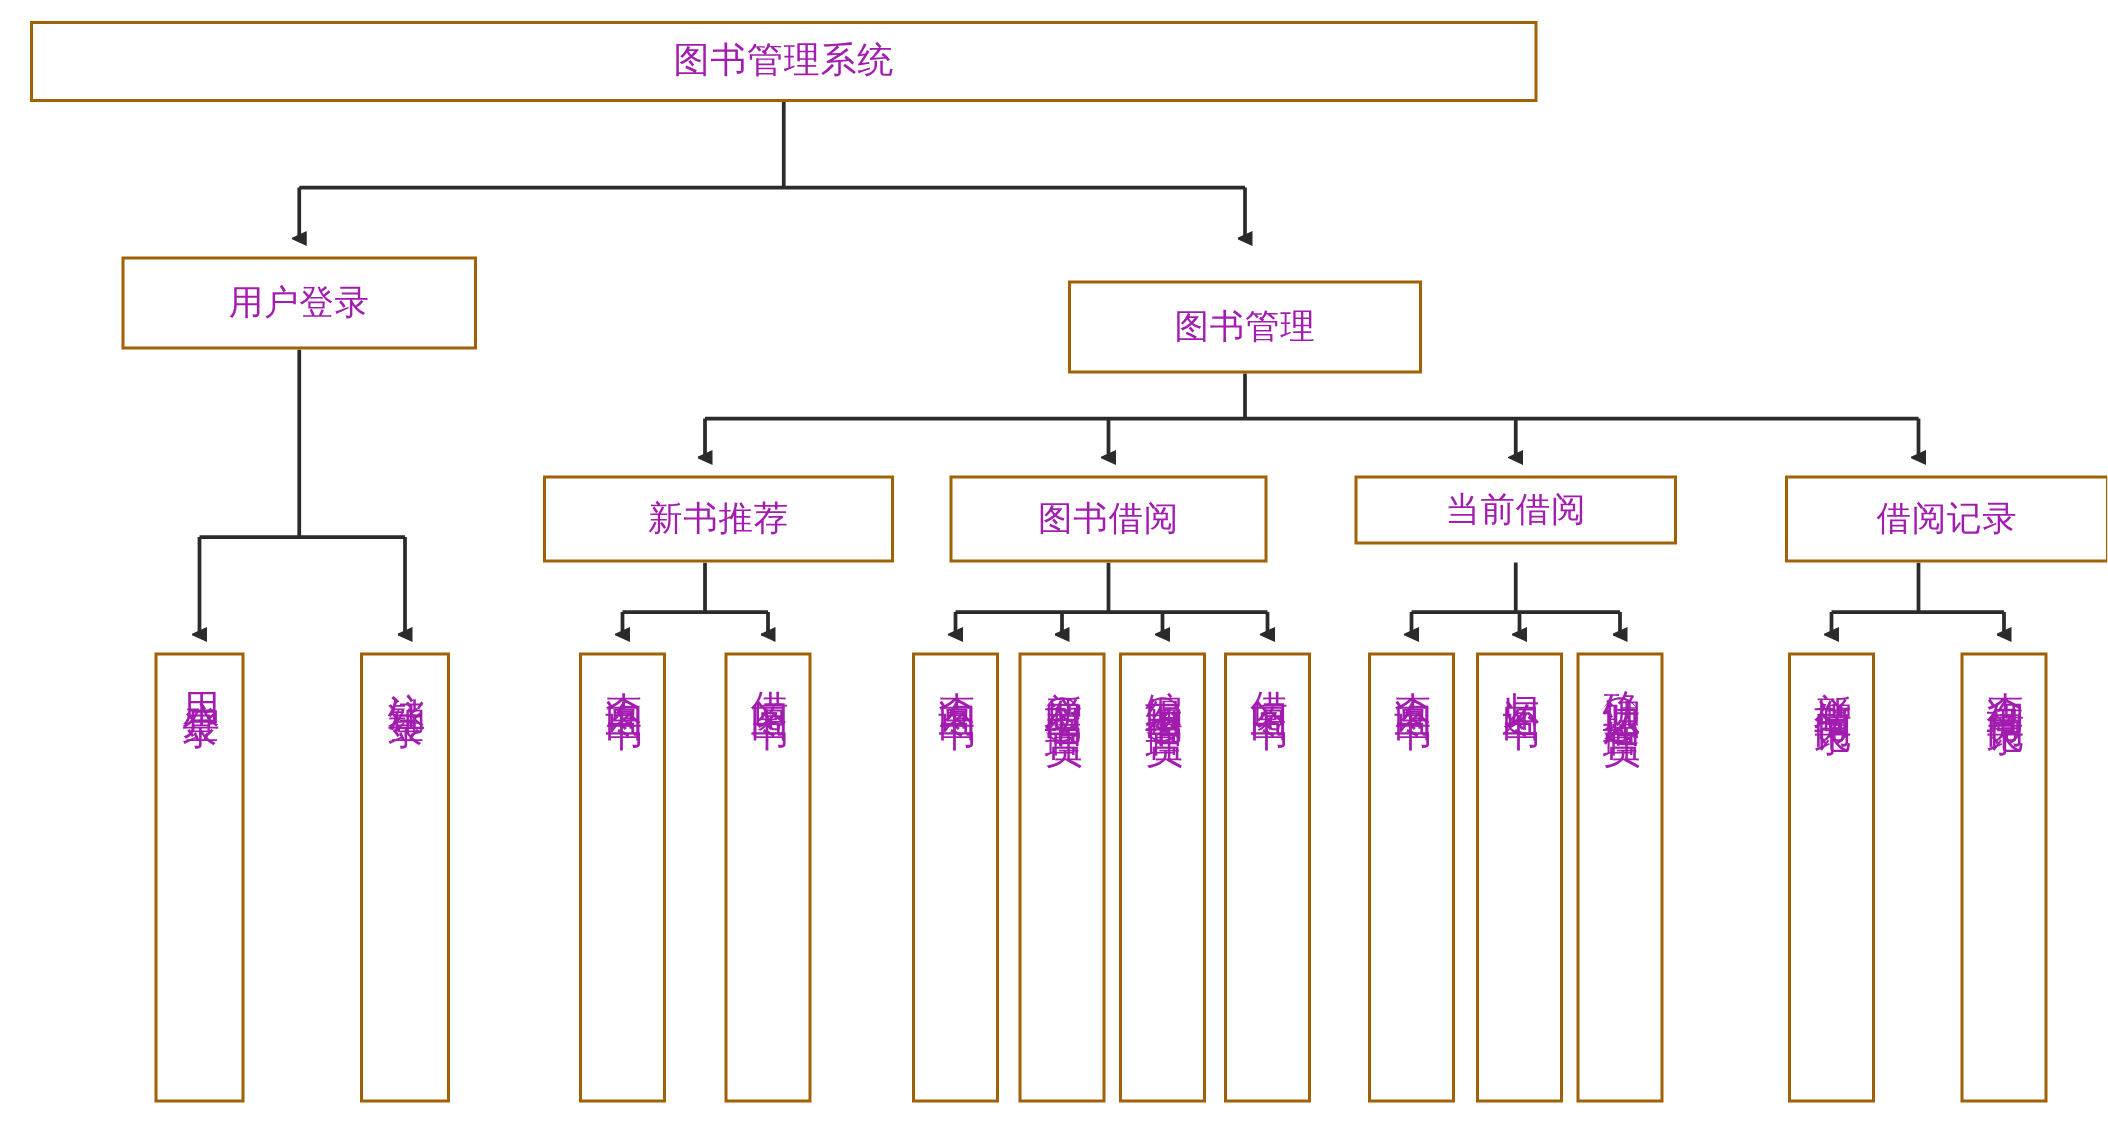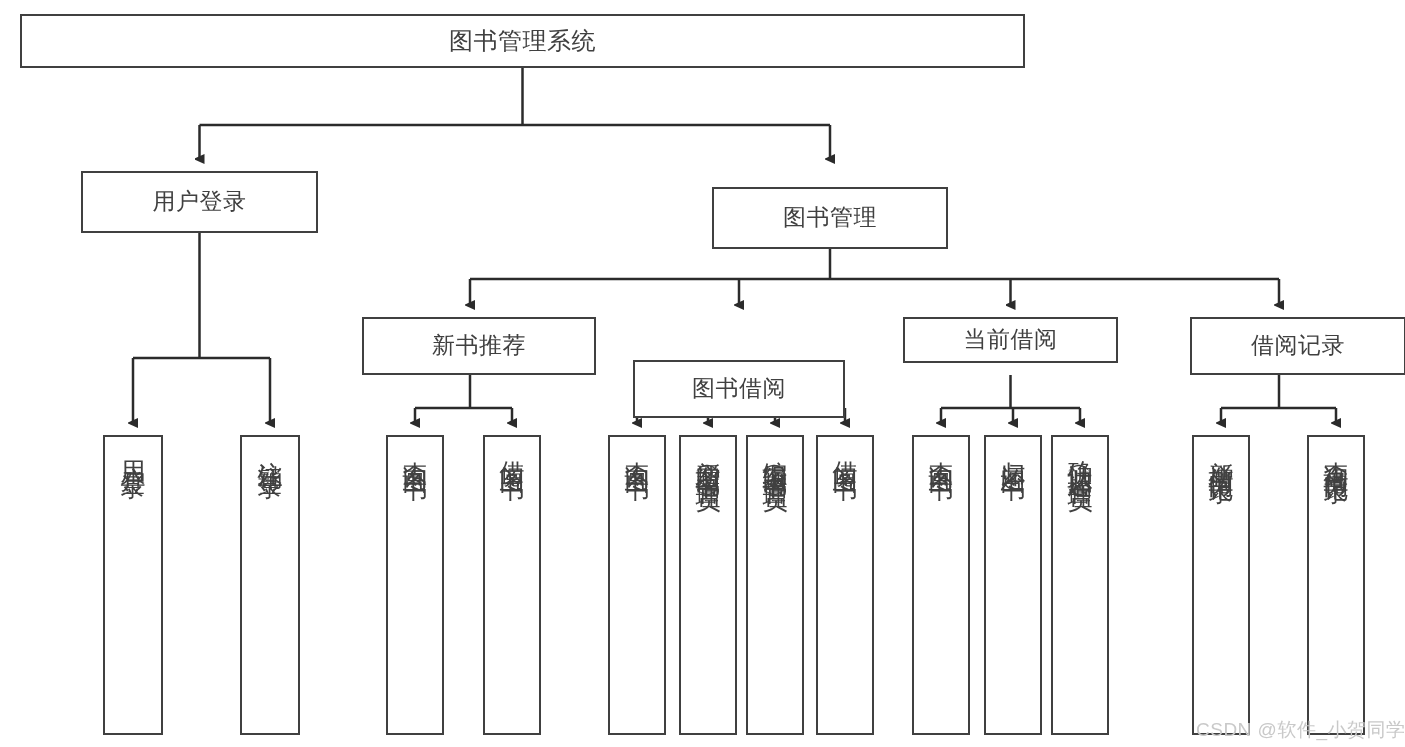--- a/index.html
+++ b/index.html
@@ -21,26 +21,26 @@
     position: absolute;
     left: 0;
     top: 0;
     width: 1405px;
     height: 747px;
     pointer-events: none;
   }
   .node {
     position: absolute;
     box-sizing: border-box;
-    border: 2px solid #404040;
+    border: 2px solid #a16207;
     background: #ffffff;
     display: flex;
     align-items: center;
     justify-content: center;
-    color: #404040;
+    color: #a21caf;
   }
   .node .label {
     display: block;
     text-align: center;
     line-height: 1.18;
     letter-spacing: 0.5px;
   }
   
   .node.horiz .label {
     font-size: 23px;
@@ -128,21 +128,21 @@
       </div>
       <div class="node horiz" style="left: 81px; top: 171px; width: 237px; height: 62px;">
         <span class="label">用户登录</span>
       </div>
       <div class="node horiz" style="left: 712px; top: 187px; width: 236px; height: 62px;">
         <span class="label">图书管理</span>
       </div>
       <div class="node horiz" style="left: 362px; top: 317px; width: 234px; height: 58px; justify-content: center;">
         <span class="label">新书推荐</span>
       </div>
-      <div class="node horiz" style="left: 633px; top: 317px; width: 212px; height: 58px; margin-top: 43px;">
+      <div class="node horiz" style="left: 633px; top: 317px; width: 212px; height: 58px;">
         <span class="label">图书借阅</span>
       </div>
       <div class="node horiz" style="left: 903px; top: 317px; width: 215px; height: 46px;">
         <span class="label">当前借阅</span>
       </div>
       <div class="node horiz" style="left: 1171px; top: 317px; width: 216px; height: 58px; margin-left: 19px;">
         <span class="label">借阅记录</span>
       </div>
       <div class="node vert" style="left: 103px; top: 435px; width: 60px; height: 300px;">
         <span class="label">用户登录</span>
@@ -178,15 +178,14 @@
         <span class="label">确认归还（管理员）</span>
       </div>
       <div class="node vert tall" style="left: 1192px; top: 435px; width: 58px; height: 300px;">
         <span class="label">新增借阅记录</span>
       </div>
       <div class="node vert tall" style="left: 1307px; top: 435px; width: 58px; height: 300px;">
         <span class="label">查询借阅记录</span>
       </div>
     </div>
 
-  <div class="watermark" style="left: 1196px; top: 717px;">CSDN @软件_小贺同学</div>
 
 </div>
 
 </body></html>

